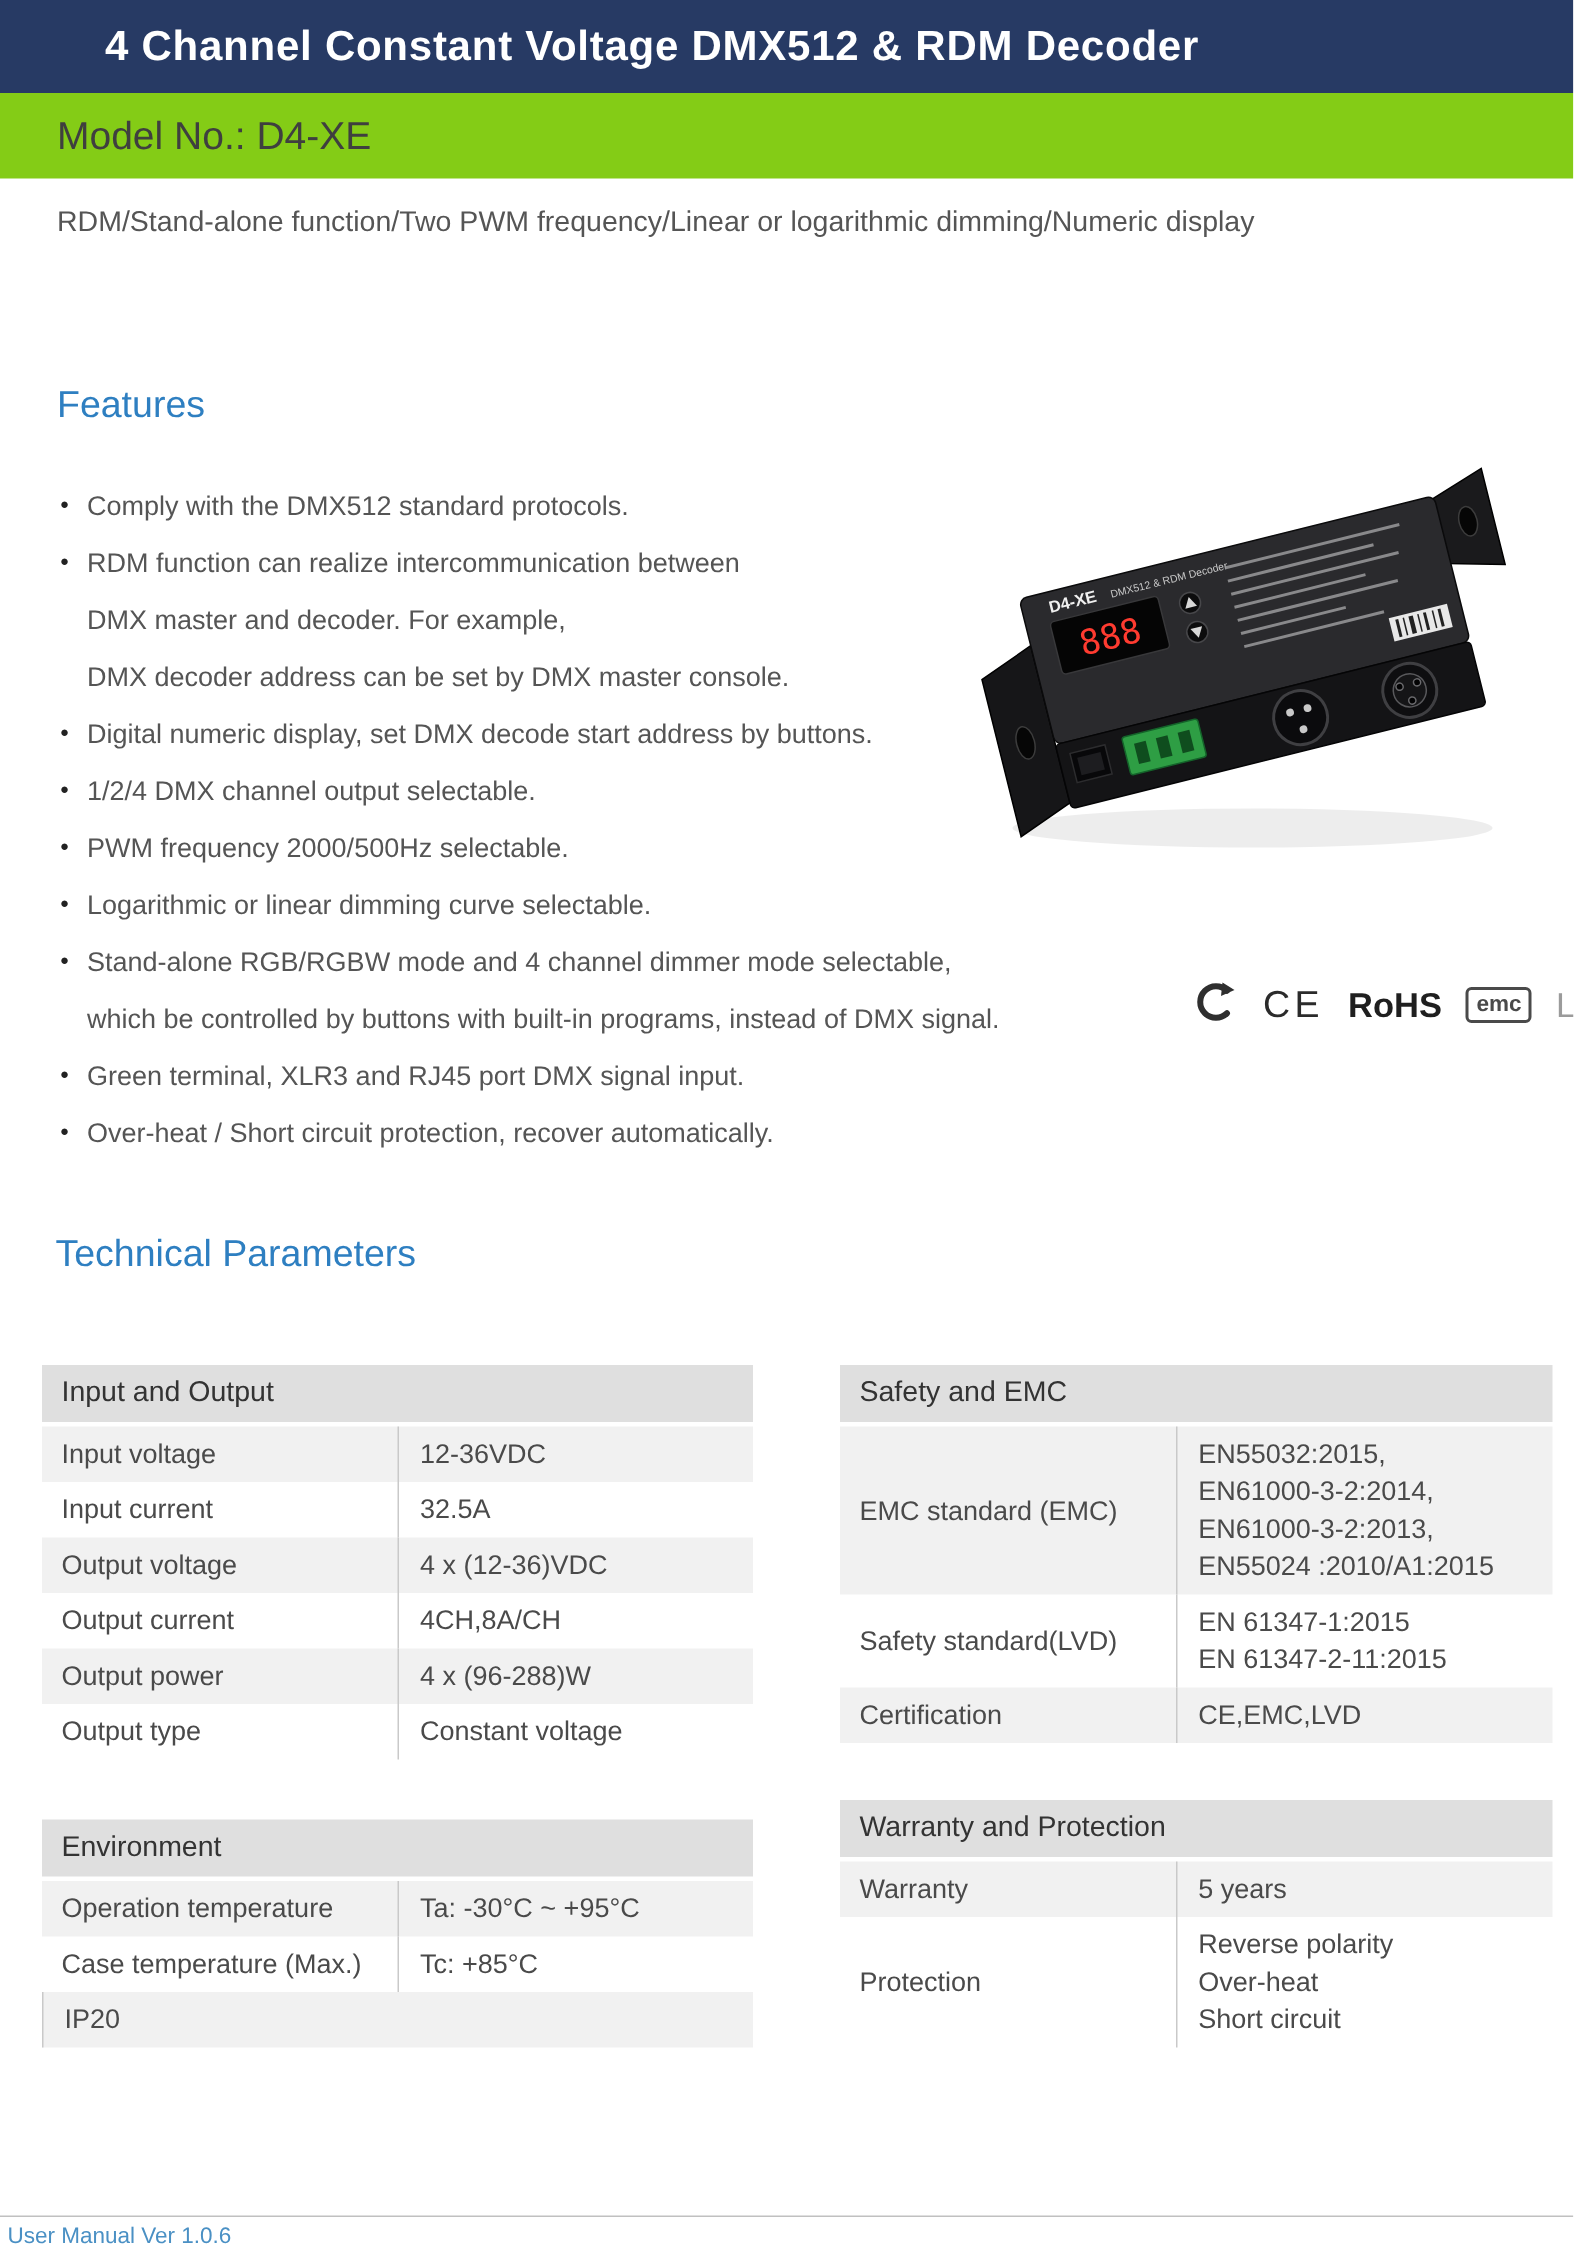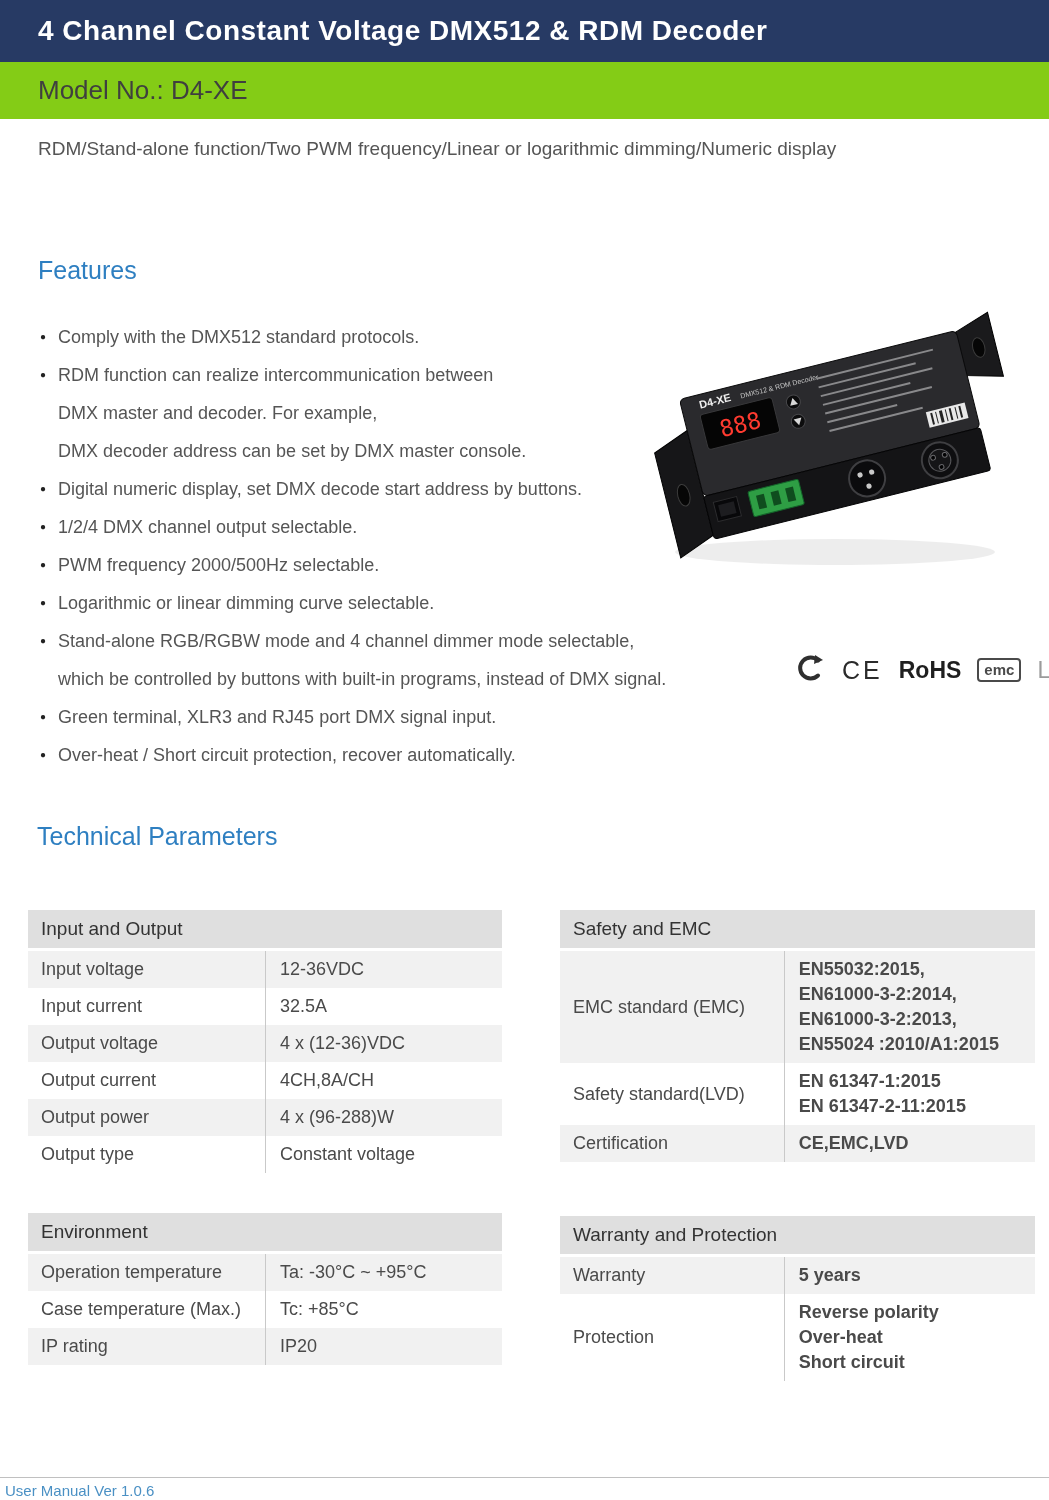--- a/index.html
+++ b/index.html
@@ -7,21 +7,21 @@
   .page {
     position:relative; width:1049px; height:1500px; margin:0 auto;
     background:#ffffff; overflow:hidden;
     font-family:"Liberation Sans", sans-serif; color:#4a4a4a;
   }
   
   .header-bar {
     position:absolute; top:0; left:0; width:100%; height:62px;
     background:#273a64; display:flex; align-items:center; padding-left:38px;
   }
-  .header-title { color:#ffffff; font-size:28px; font-weight:700; letter-spacing:.5px; }
+  .header-title { color:#ffffff; font-size:28px; font-weight:700; letter-spacing:.5px;margin-left:32px; }
   .model-bar {
     position:absolute; top:62px; left:0; width:100%; height:57px;
     background:#84cc16; display:flex; align-items:center; padding-left:38px;
   }
   .model-text { color:#3f3f3f; font-size:26px; }
   .subtitle { position:absolute; top:138px; left:38px; font-size:19px; color:#555; }
 
   
   .features-heading { position:absolute; top:256px; left:38px; font-size:25px; color:#2e7fc1; }
   .features-list { position:absolute; top:318px; left:40px; width:660px; list-style:none; }
@@ -62,25 +62,25 @@
   .cell-label { display:flex; align-items:center; padding:6px 8px 6px 13px; }
   .cell-value {
     display:flex; align-items:center; padding:6px 8px 6px 14px;
     border-left:1px solid #c9c9c9; white-space:pre-line; line-height:25px;
   }
   .tbl.left  { width:474px; }
   .tbl.left  .cell-label { width:237px; }
   .tbl.left  .cell-value { width:237px; }
   .tbl.right { width:475px; }
   .tbl.right .cell-label { width:228px; }
-  .tbl.right .cell-value { width:256px;font-weight:bold; }
+  .tbl.right .cell-value { width:256px; }
   #table-io       { left:28px;  top:910px;  }
   #table-safety   { left:560px; top:910px;  }
   #table-env      { left:28px;  top:1213px; }
-  #table-warranty { left:560px; top:1200px;margin-top:16px; }
+  #table-warranty { left:560px; top:1200px; }
 
   
   .footer-line { position:absolute; left:0; top:1477px; width:100%; height:1px; background:#c0c0c0; }
   .footer-text { position:absolute; left:5px; top:1482px; font-size:15px; color:#4a90c4; }
 </style>
 </head>
 <body>
 
 <div class="page">
 
@@ -255,21 +255,20 @@
     <div class="tbl-rows">
       <div class="tbl-row">
         <div class="cell-label">Operation temperature</div>
         <div class="cell-value">Ta: -30°C ~ +95°C</div>
       </div>
       <div class="tbl-row">
         <div class="cell-label">Case temperature (Max.)</div>
         <div class="cell-value">Tc: +85°C</div>
       </div>
       <div class="tbl-row">
-        <div class="cell-label">IP rating</div>
         <div class="cell-value">IP20</div>
       </div>
     </div>
   </div>
 
   <div class="tbl right" id="table-warranty">
     <div class="tbl-header">Warranty and Protection</div>
     <div class="tbl-rows">
       <div class="tbl-row">
         <div class="cell-label">Warranty</div>

